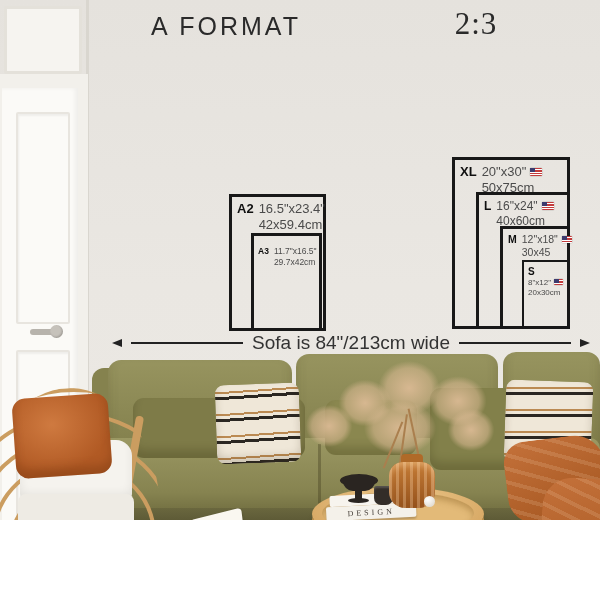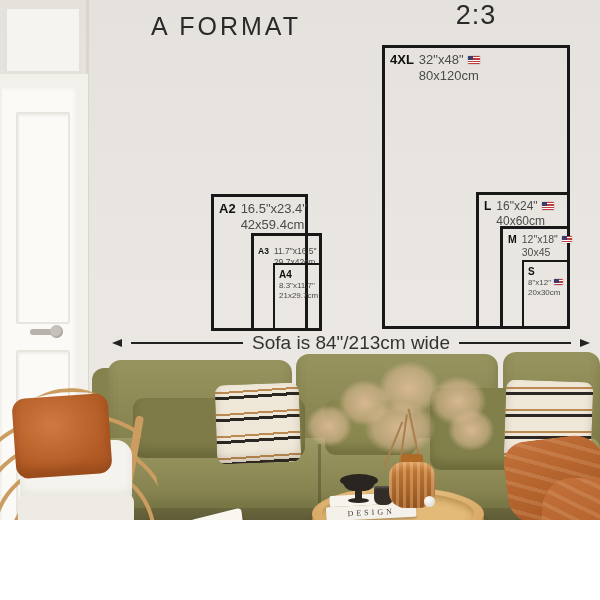--- a/index.html
+++ b/index.html
@@ -10,25 +10,25 @@
   .transom{position:absolute;left:4px;top:6px;width:72px;height:62px;background:#f6f4f0;border:3px solid #e4e1da;border-radius:2px;}
   .door-frame{position:absolute;left:0;top:74px;width:88px;height:471px;background:#f2f0eb;}
   .door{position:absolute;left:2px;top:88px;width:76px;height:457px;background:#fbfaf7;box-shadow:inset -3px 0 4px rgba(0,0,0,.05);}
   .door-panel{position:absolute;left:14px;width:50px;border:2px solid #e8e5df;border-radius:2px;box-shadow:inset 1px 2px 2px rgba(0,0,0,.05);}
   .dp1{top:24px;height:208px;} .dp2{top:262px;height:180px;}
   .door-handle{position:absolute;left:30px;top:329px;width:28px;height:6px;background:#b7b3ac;border-radius:3px;}
   .door-rose{position:absolute;left:50px;top:325px;width:13px;height:13px;border-radius:50%;background:#c6c2bb;box-shadow:inset -1px -1px 2px rgba(0,0,0,.2);}
   
   .chart-title{position:absolute;text-align:center;color:#2a2a2a;font-weight:500;}
   .title-a{left:130px;top:12px;width:192px;font-size:25px;letter-spacing:3px;}
-  .title-r{left:382px;top:0;width:188px;font-size:27px;letter-spacing:1px;}
+  .title-r{left:382px;top:6px;width:188px;font-size:31px;letter-spacing:1px;font-family:Liberation Serif, serif;}
   .box{position:absolute;border:3px solid #181818;box-sizing:border-box;background:transparent;}
   .box-a0{left:130px;top:55px;width:192px;height:276px;}
   .box-a1{left:185px;top:137px;width:137px;height:194px;}
-  .box-a2{left:211px;top:194px;width:97px;height:137px;}
+  .box-a2{left:229px;top:194px;width:97px;height:137px;}
   .box-a3{left:251px;top:233px;width:71px;height:98px;}
   .box-a4{left:273px;top:263px;width:49px;height:68px;border-width:2px;}
   .box-4xl{left:382px;top:45px;width:188px;height:284px;}
   .box-3xl{left:407px;top:83px;width:163px;height:246px;}
   .box-2xl{left:428px;top:119px;width:142px;height:210px;}
   .box-xl{left:452px;top:157px;width:118px;height:172px;}
   .box-l{left:476px;top:192px;width:94px;height:137px;}
   .box-m{left:500px;top:226px;width:70px;height:103px;}
   .box-s{left:522px;top:260px;width:48px;height:69px;border-width:2px;}
   .sz{display:grid;grid-template-columns:max-content auto;column-gap:5px;justify-content:start;
@@ -171,33 +171,26 @@
       <span class="cm">42x59.4cm</span>
     </div>
   </div>
   <div class="box box-a3">
     <div class="sz">
       <span class="lb">A3</span>
       <span class="inw">11.7"x16.5"</span>
       <span class="cm">29.7x42cm</span>
     </div>
   </div>
-  <div class="box box-a4">
-    <div class="sz stk">
-      <span class="lb">A4</span>
-      <span class="inw">8.3"x11.7"</span>
-      <span class="cm">21x29.7cm</span>
-    </div>
-  </div>
-
-  <div class="box box-4xl">
-    <div class="sz">
-      <span class="lb">4XL</span>
-      <span class="inw"><span>32"x48"</span><i class="flag"></i></span>
-      <span class="cm">80x120cm</span>
+
+  <div class="box box-xl">
+    <div class="sz">
+      <span class="lb">XL</span>
+      <span class="inw"><span>20"x30"</span><i class="flag"></i></span>
+      <span class="cm">50x75cm</span>
     </div>
   </div>
   <div class="box box-l">
     <div class="sz">
       <span class="lb">L</span>
       <span class="inw"><span>16"x24"</span><i class="flag"></i></span>
       <span class="cm">40x60cm</span>
     </div>
   </div>
   <div class="box box-m">

